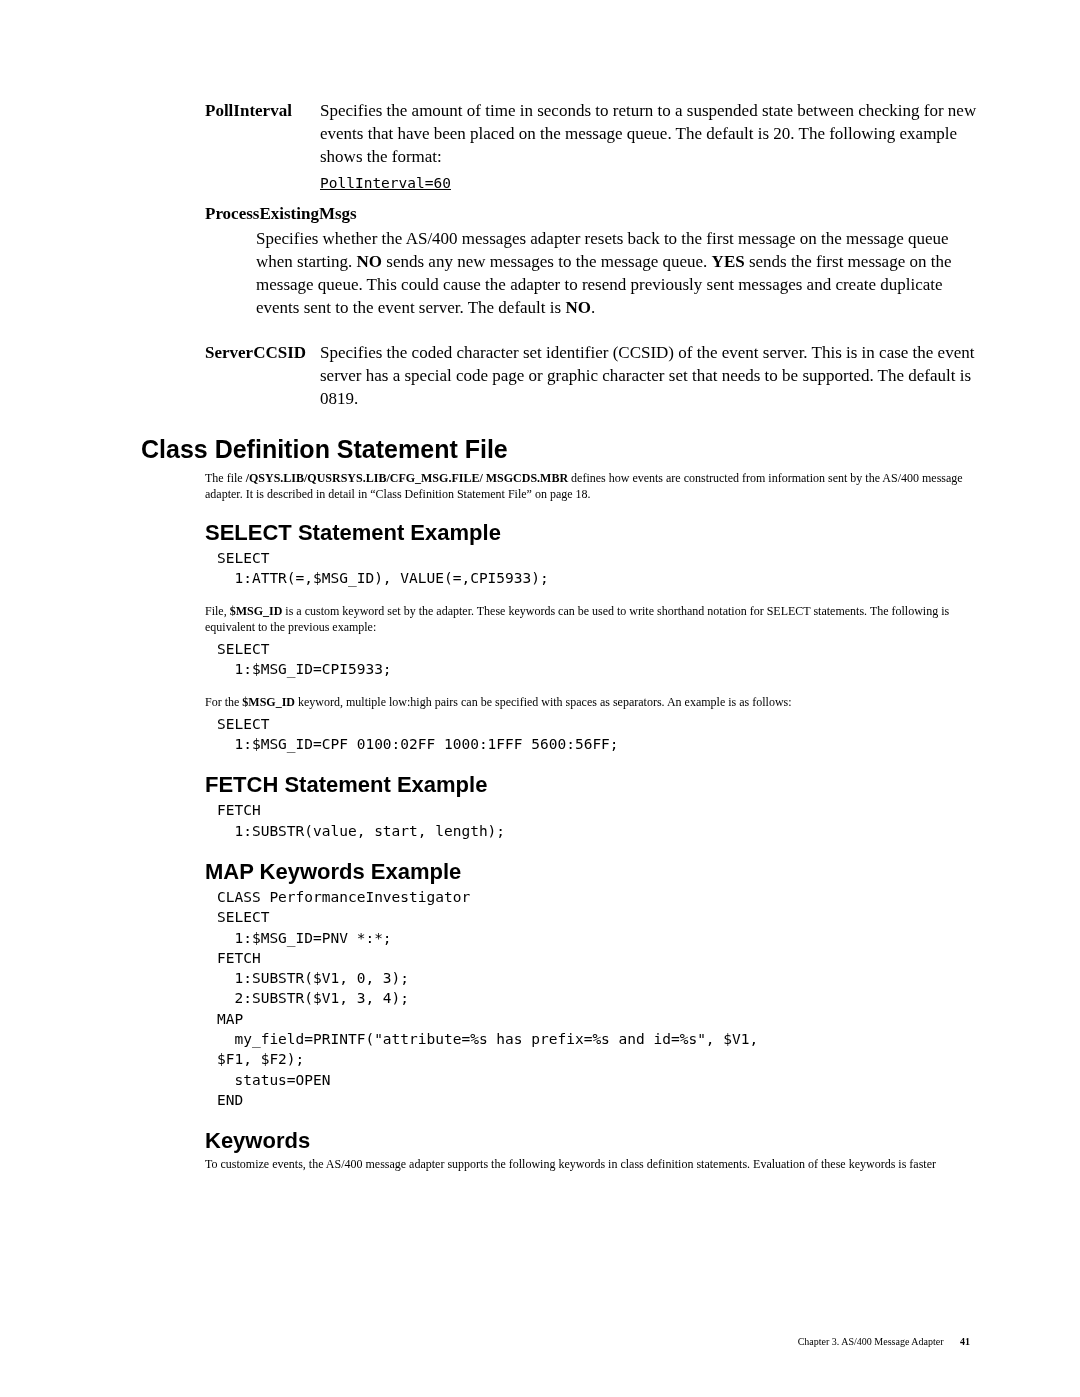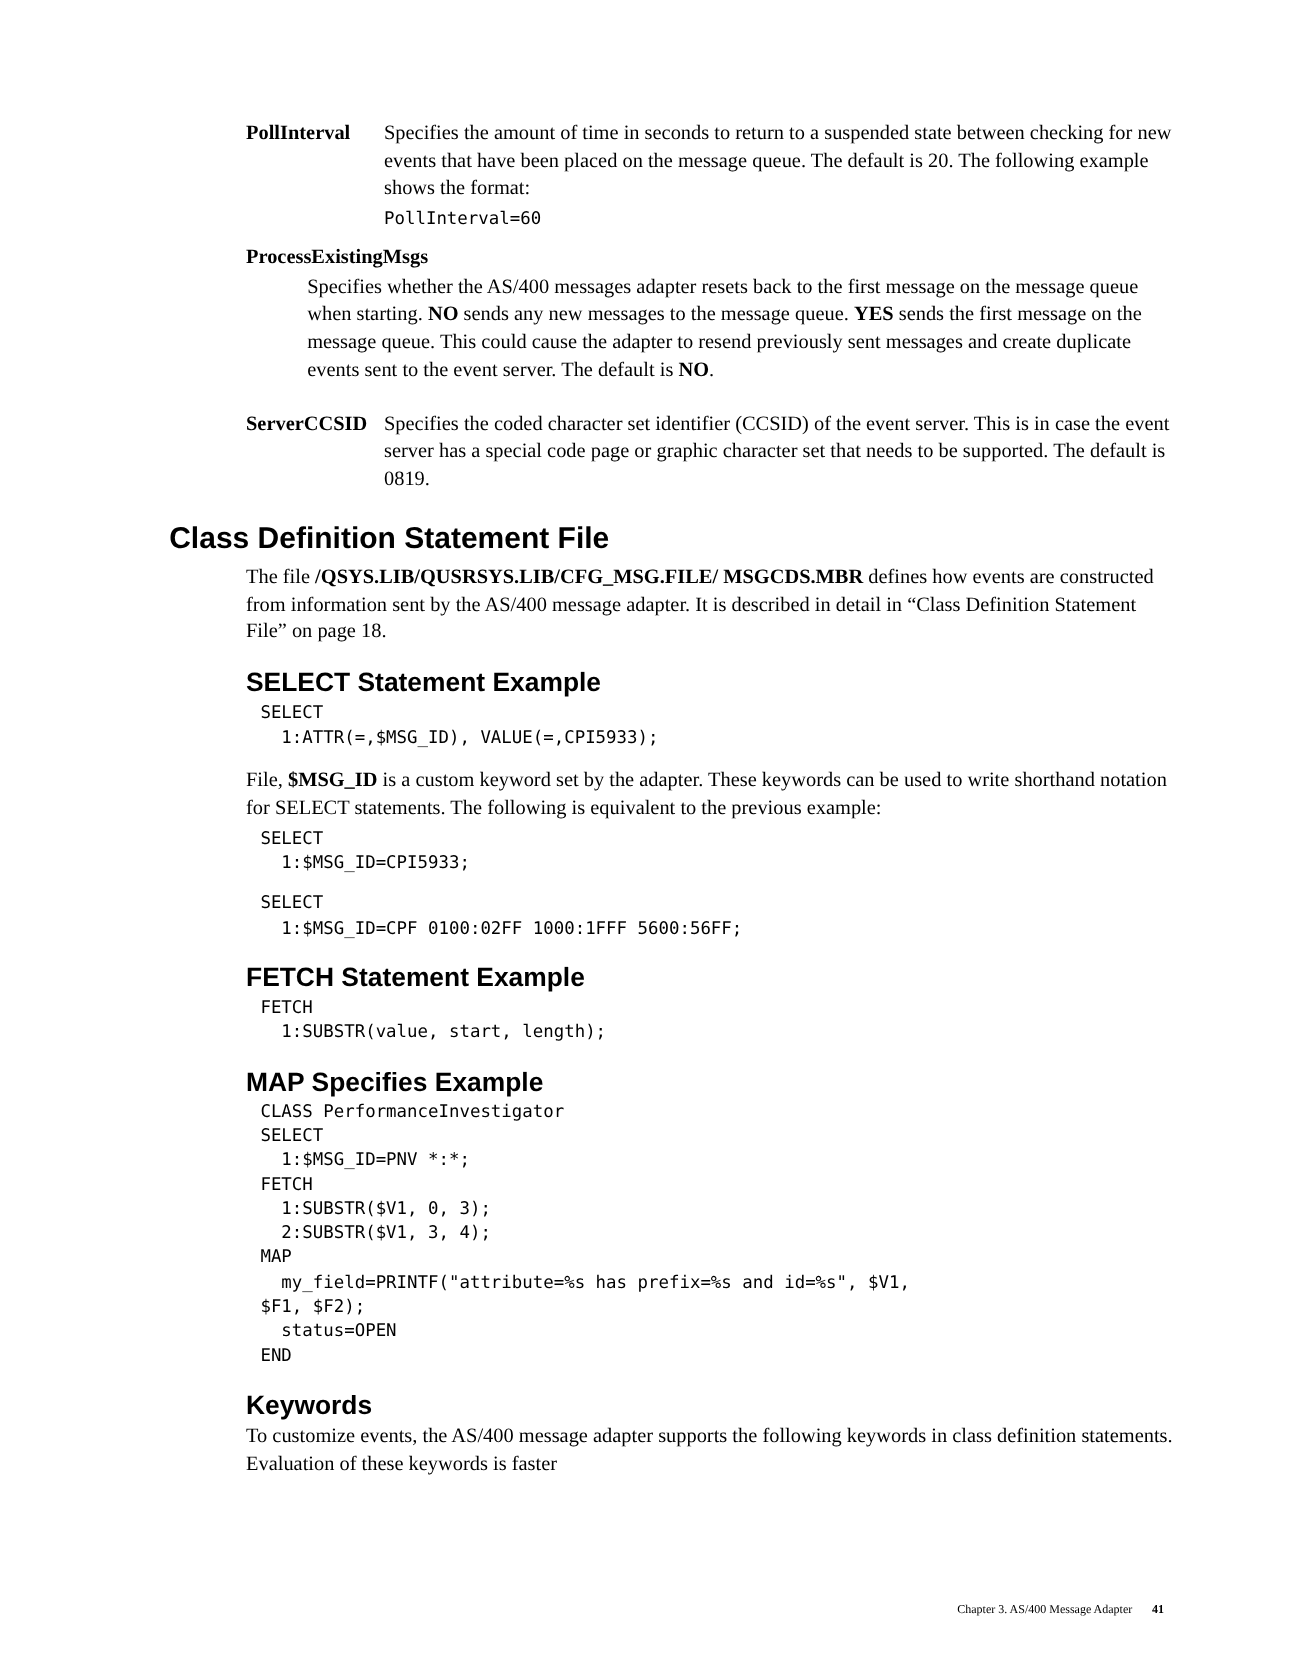--- a/index.html
+++ b/index.html
@@ -41,35 +41,36 @@
   }
   .dl-stacked .dl-desc {
     margin-left: 51px;
   }
   .code-inline {
     font-family: "Lucida Console", Monaco, monospace;
     font-size: 14.5px;
     line-height: 1.4;
     display: block;
     margin-top: 4px;
+    text-decoration: underline;
   }
   h2.section {
     font-family: Helvetica, Arial, sans-serif;
     font-weight: bold;
     font-size: 25px;
     margin: 24px 0 6px -64px;
   }
   h3.subsection {
     font-family: Helvetica, Arial, sans-serif;
     font-weight: bold;
     font-size: 22px;
     margin: 18px 0 2px 0;
   }
   .body-text {
-    font-size: 17px;
+    font-size: 12px;
     line-height: 1.35;
     margin: 0 0 4px 0;
   }
   .body-indent {
     margin-left: 0;
   }
   pre.code-block {
     font-family: "Lucida Console", Monaco, monospace;
     font-size: 14.5px;
     line-height: 1.4;
@@ -124,28 +125,31 @@
   <h3 class="subsection">SELECT Statement Example</h3>
   <pre class="code-block">SELECT
   1:ATTR(=,$MSG_ID), VALUE(=,CPI5933);</pre>
 
   <p class="body-text para-gap">
     <span>File, </span><strong>$MSG_ID</strong><span> is a custom keyword set by the adapter. These keywords can be used to write shorthand notation for SELECT statements. The following is equivalent to the previous example:</span>
   </p>
   <pre class="code-block">SELECT
   1:$MSG_ID=CPI5933;</pre>
 
+  <p class="body-text para-gap">
+    <span>For the </span><strong>$MSG_ID</strong><span> keyword, multiple low:high pairs can be specified with spaces as separators. An example is as follows:</span>
+  </p>
   <pre class="code-block">SELECT
   1:$MSG_ID=CPF 0100:02FF 1000:1FFF 5600:56FF;</pre>
 
   <h3 class="subsection">FETCH Statement Example</h3>
   <pre class="code-block">FETCH
   1:SUBSTR(value, start, length);</pre>
 
-  <h3 class="subsection">MAP Specifies Example</h3>
+  <h3 class="subsection">MAP Keywords Example</h3>
   <pre class="code-block">CLASS PerformanceInvestigator
 SELECT
   1:$MSG_ID=PNV *:*;
 FETCH
   1:SUBSTR($V1, 0, 3);
   2:SUBSTR($V1, 3, 4);
 MAP
   my_field=PRINTF("attribute=%s has prefix=%s and id=%s", $V1,
 $F1, $F2);
   status=OPEN

